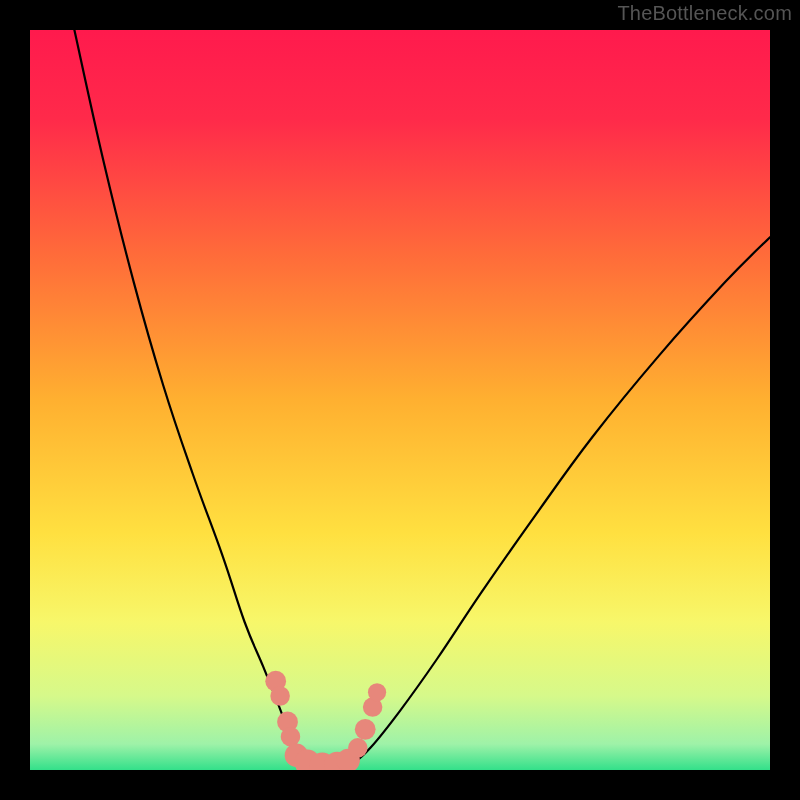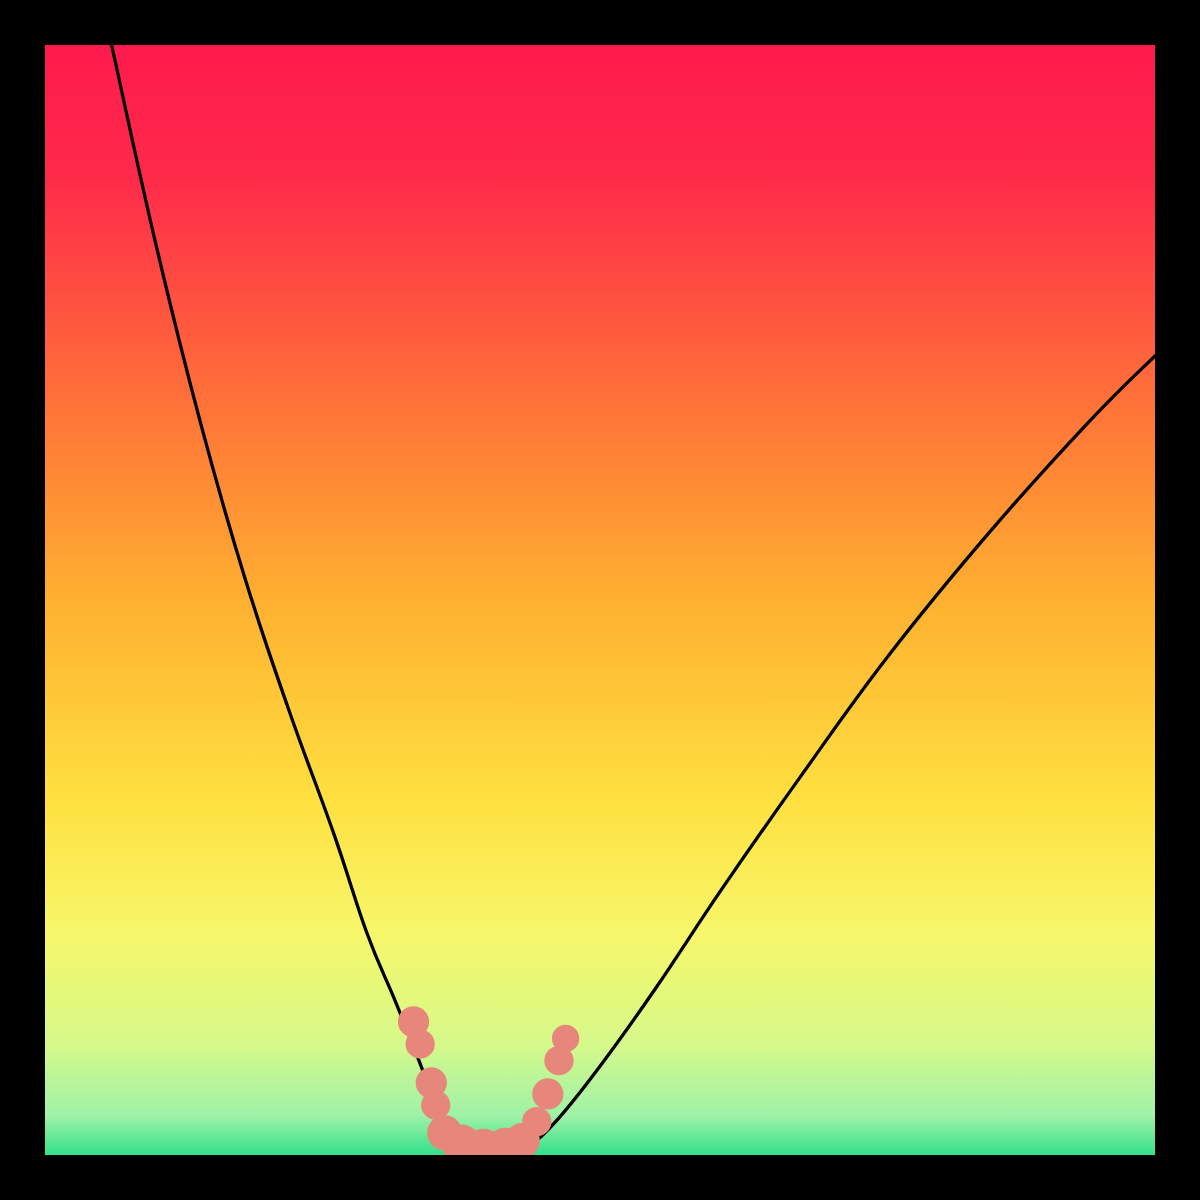--- a/index.html
+++ b/index.html
@@ -71,13 +71,14 @@
           <circle cx="337.10" cy="764.82" r="13.00" fill="#e7877b"></circle>
           <circle cx="348.20" cy="760.38" r="11.70" fill="#e7877b"></circle>
           <circle cx="357.82" cy="747.80" r="9.75" fill="#e7877b"></circle>
           <circle cx="365.22" cy="729.30" r="10.40" fill="#e7877b"></circle>
           <circle cx="372.62" cy="707.10" r="9.75" fill="#e7877b"></circle>
           <circle cx="377.06" cy="692.30" r="9.10" fill="#e7877b"></circle>
         </g>
     </g>
   </svg>
 
+  <div class="watermark">TheBottleneck.com</div>
 </div>
 
 </body></html>

